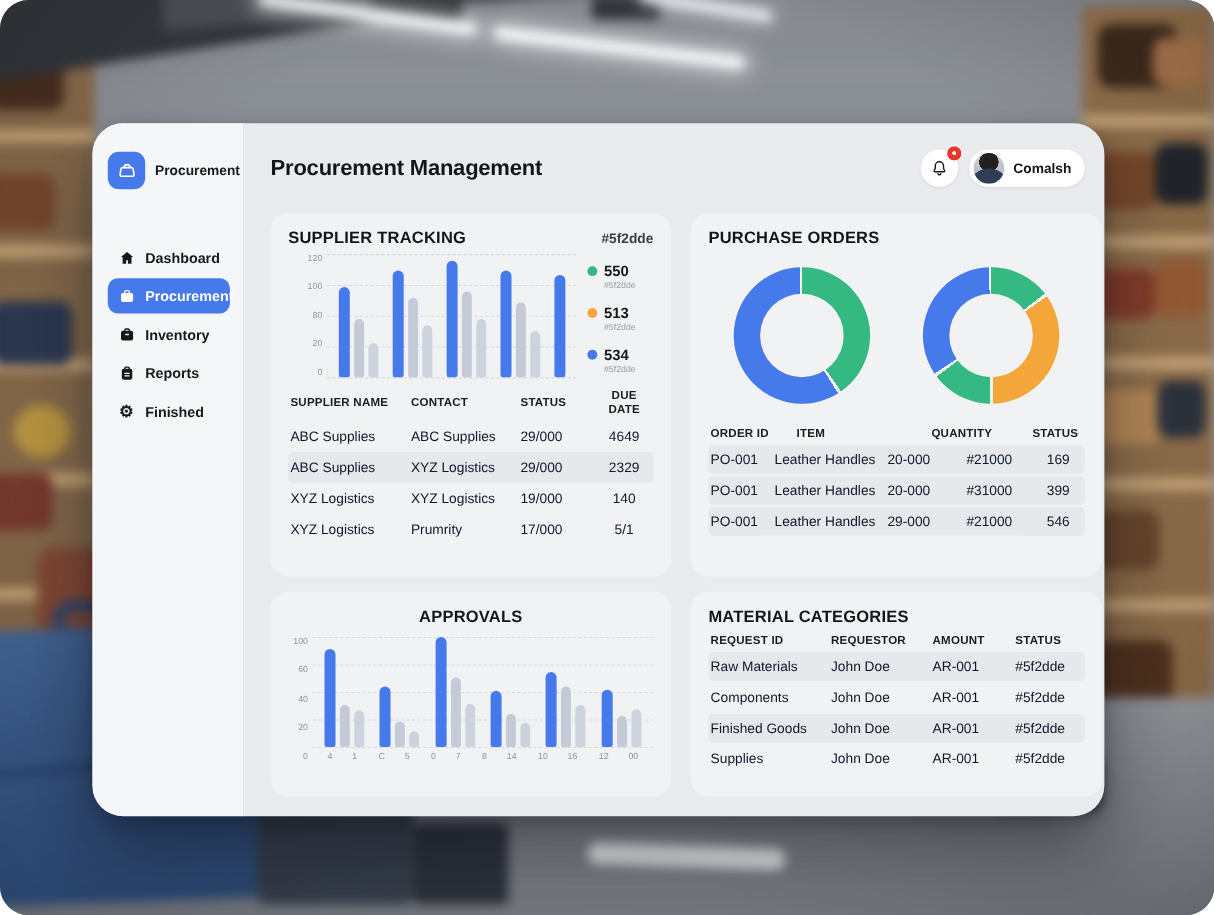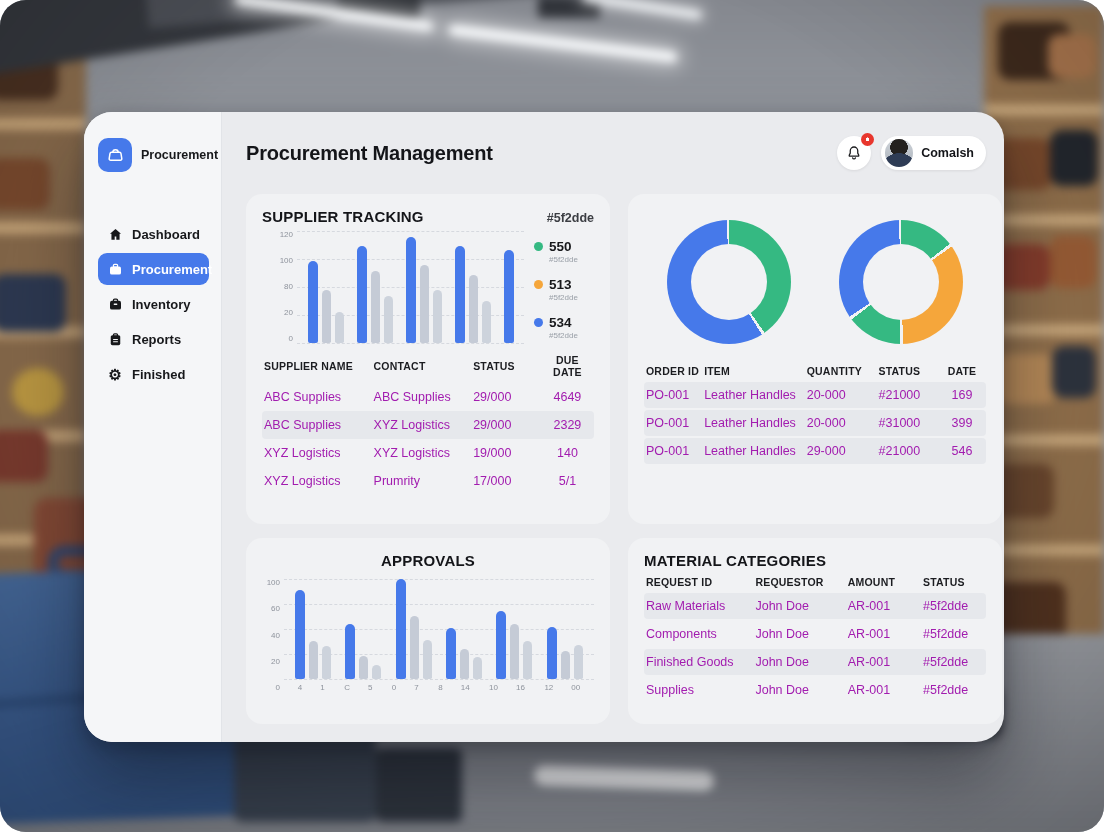--- a/index.html
+++ b/index.html
@@ -73,21 +73,21 @@
   .lg-sub{font-size:8px;color:#9aa0a8;margin-left:15px;margin-top:1px;}
   
   .donuts{display:flex;justify-content:center;gap:48px;padding:12px 0 14px 0;}
   .donut{position:relative;width:124px;height:124px;border-radius:50%;}
   .donut .hole{position:absolute;left:50%;top:50%;width:76px;height:76px;border-radius:50%;transform:translate(-50%,-50%);}
   
   .table{margin-top:6px;}
   .t-row{display:grid;align-items:center;}
   .t-head span{font-size:10.5px;font-weight:700;letter-spacing:.2px;color:#1b1c20;padding:5px 2px;}
   .t-body{border-radius:4px;}
-  .t-body span{font-size:12.5px;color:#a21caf;padding:0 2px;white-space:nowrap;overflow:hidden;}
+  .t-body span{font-size:12.5px;color:#0f172a;padding:0 2px;white-space:nowrap;overflow:hidden;}
   .card-supplier .t-body{height:28px;}
   .card-po .t-body,.card-materials .t-body{height:26px;margin-bottom:2px;}
   .striped{background:#e6e8ec;}
   .card-supplier .t-row span:last-child,.card-po .t-row span:last-child{text-align:center;}
   .card-approvals .card-head{margin-bottom:10px;justify-content:center;}
   .card-materials .card-head{margin-bottom:2px;}
   .card-materials .table,.card-po .table{margin-top:2px;}
 </style>
 </head>
 <body>
@@ -317,30 +317,33 @@
               <div class="t-row t-body" style="grid-template-columns: 33% 30% 21% 16%;">
                 <span>XYZ Logistics</span>
                 <span>Prumrity</span>
                 <span>17/000</span>
                 <span>5/1</span>
               </div>
             </div>
         </section>
 
         <section class="card card-po">
+          <div class="card-head">
+            <h2>PURCHASE ORDERS</h2>
+          </div>
           <div class="donuts">
             <div class="donut" style="background: conic-gradient(rgb(53, 185, 130) 0deg, rgb(53, 185, 130) 145deg, rgb(241, 242, 244) 145deg, rgb(241, 242, 244) 148deg, rgb(70, 121, 234) 148deg, rgb(70, 121, 234) 358deg, rgb(241, 242, 244) 358deg, rgb(241, 242, 244) 360deg);">
                 <div class="hole" style="background: rgb(241, 242, 244);"></div>
               </div>
             <div class="donut" style="background: conic-gradient(rgb(53, 185, 130) 0deg, rgb(53, 185, 130) 52deg, rgb(241, 242, 244) 52deg, rgb(241, 242, 244) 55deg, rgb(245, 166, 59) 55deg, rgb(245, 166, 59) 178deg, rgb(241, 242, 244) 178deg, rgb(241, 242, 244) 181deg, rgb(53, 185, 130) 181deg, rgb(53, 185, 130) 233deg, rgb(241, 242, 244) 233deg, rgb(241, 242, 244) 236deg, rgb(70, 121, 234) 236deg, rgb(70, 121, 234) 358deg, rgb(241, 242, 244) 358deg, rgb(241, 242, 244) 360deg);">
                 <div class="hole" style="background: rgb(241, 242, 244);"></div>
               </div>
           </div>
           <div class="table">
-              <div class="t-row t-head" style="grid-template-columns: 17% 30% 21% 18% 14%;">
+              <div class="t-row t-head" style="grid-template-columns: 17% 30% 21% 18% 14%; gap: 20px;">
                 <span>ORDER ID</span>
                 <span>ITEM</span>
                 <span>QUANTITY</span>
                 <span>STATUS</span>
                 <span>DATE</span>
               </div>
               <div class="t-row t-body striped" style="grid-template-columns: 17% 30% 21% 18% 14%;">
                 <span>PO-001</span>
                 <span>Leather Handles</span>
                 <span>20-000</span>

